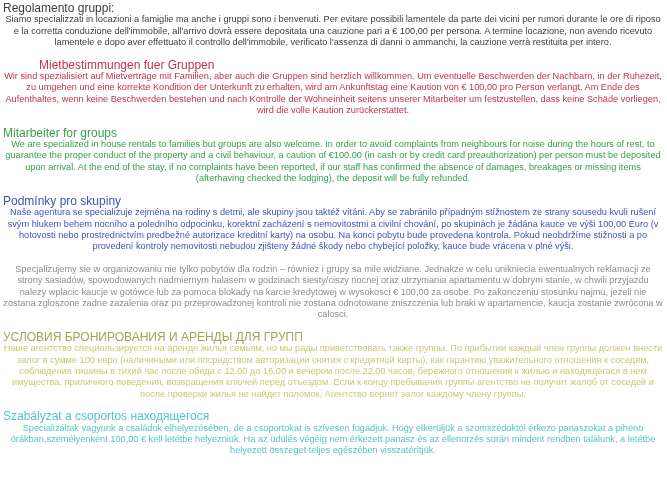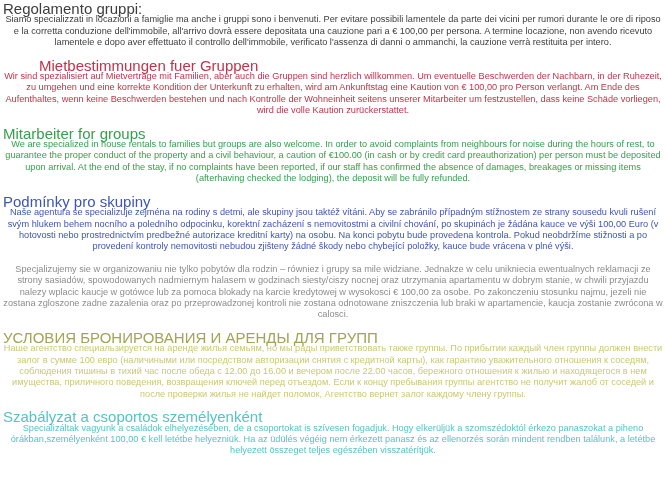--- a/index.html
+++ b/index.html
@@ -9,21 +9,21 @@
     height: 500px;
     overflow: hidden;
     font-family: "Liberation Sans", sans-serif;
     font-size: 9.2px;
     line-height: 11.4px;
     padding: 3px 4px 0 3px;
     -webkit-font-smoothing: antialiased;
   }
   .lang-section { margin-bottom: 11px; }
   .sec-heading {
-    font-size: 15px;
+    font-size: 12px;
     font-weight: normal;
     line-height: 11.4px;
     display: block;
   }
   .sec-body {
     line-height: 11.4px;
     text-align: center;
   }
   .gap-before-md { margin-top: 5px; }
   .gap-before-sm { margin-top: 3px; }
@@ -56,17 +56,17 @@
   <section class="lang-section">
     <p class="sec-body" style="color: rgb(140, 140, 140);">Specjalizujemy sie w organizowaniu nie tylko pobytów dla rodzin – równiez i grupy sa mile widziane. Jednakze w celu unikniecia ewentualnych reklamacji ze strony sasiadów, spowodowanych nadmiernym halasem w godzinach siesty/ciszy nocnej oraz utrzymania apartamentu w dobrym stanie, w chwili przyjazdu nalezy wplacic kaucje w gotówce lub za pomoca blokady na karcie kredytowej w wysokosci € 100,00 za osobe. Po zakonczeniu stosunku najmu, jezeli nie zostana zgloszone zadne zazalenia oraz po przeprowadzonej kontroli nie zostana odnotowane zniszczenia lub braki w apartamencie, kaucja zostanie zwrócona w calosci.</p>
   </section>
 
   <section class="lang-section gap-before-md">
     <h2 class="sec-heading" style="color: rgb(163, 164, 85);">УСЛОВИЯ БРОНИРОВАНИЯ И АРЕНДЫ ДЛЯ ГРУПП</h2>
     <p class="sec-body" style="color: rgb(201, 201, 115);">Наше агентство специальзируется на аренде жилья семьям, но мы рады приветствовать также группы. По прибытии каждый член группы должен внести залог в сумме 100 евро (наличиными или посредством авторизации снятия с кредитной карты), как гарантию уважительного отношения к соседям, соблюдения тишины в тихий час после обеда с 12.00 до 16.00 и вечером после 22.00 часов, бережного отношения к жилью и находящегося в нем имущества, приличного поведения, возвращения ключей перед отъездом. Если к концу пребывания группы агентство не получит жалоб от соседей и после проверки жилья не найдет поломок, Агентство вернет залог каждому члену группы.</p>
   </section>
 
   <section class="lang-section gap-before-sm">
-    <h2 class="sec-heading" style="color: rgb(86, 195, 197);">Szabályzat a csoportos személyenként</h2>
+    <h2 class="sec-heading" style="color: rgb(86, 195, 197);">Szabályzat a csoportos находящегося</h2>
     <p class="sec-body" style="color: rgb(86, 195, 197);">Specializáltak vagyunk a családok elhelyezésében, de a csoportokat is szívesen fogadjuk. Hogy elkerüljük a szomszédoktól érkezo panaszokat a piheno órákban,személyenként 100,00 € kell letétbe helyezniük. Ha az üdülés végéig nem érkezett panasz és az ellenorzés során mindent rendben találunk, a letétbe helyezett összeget teljes egészében visszatérítjük.</p>
   </section>
 
 </main>
 
 </body></html>

